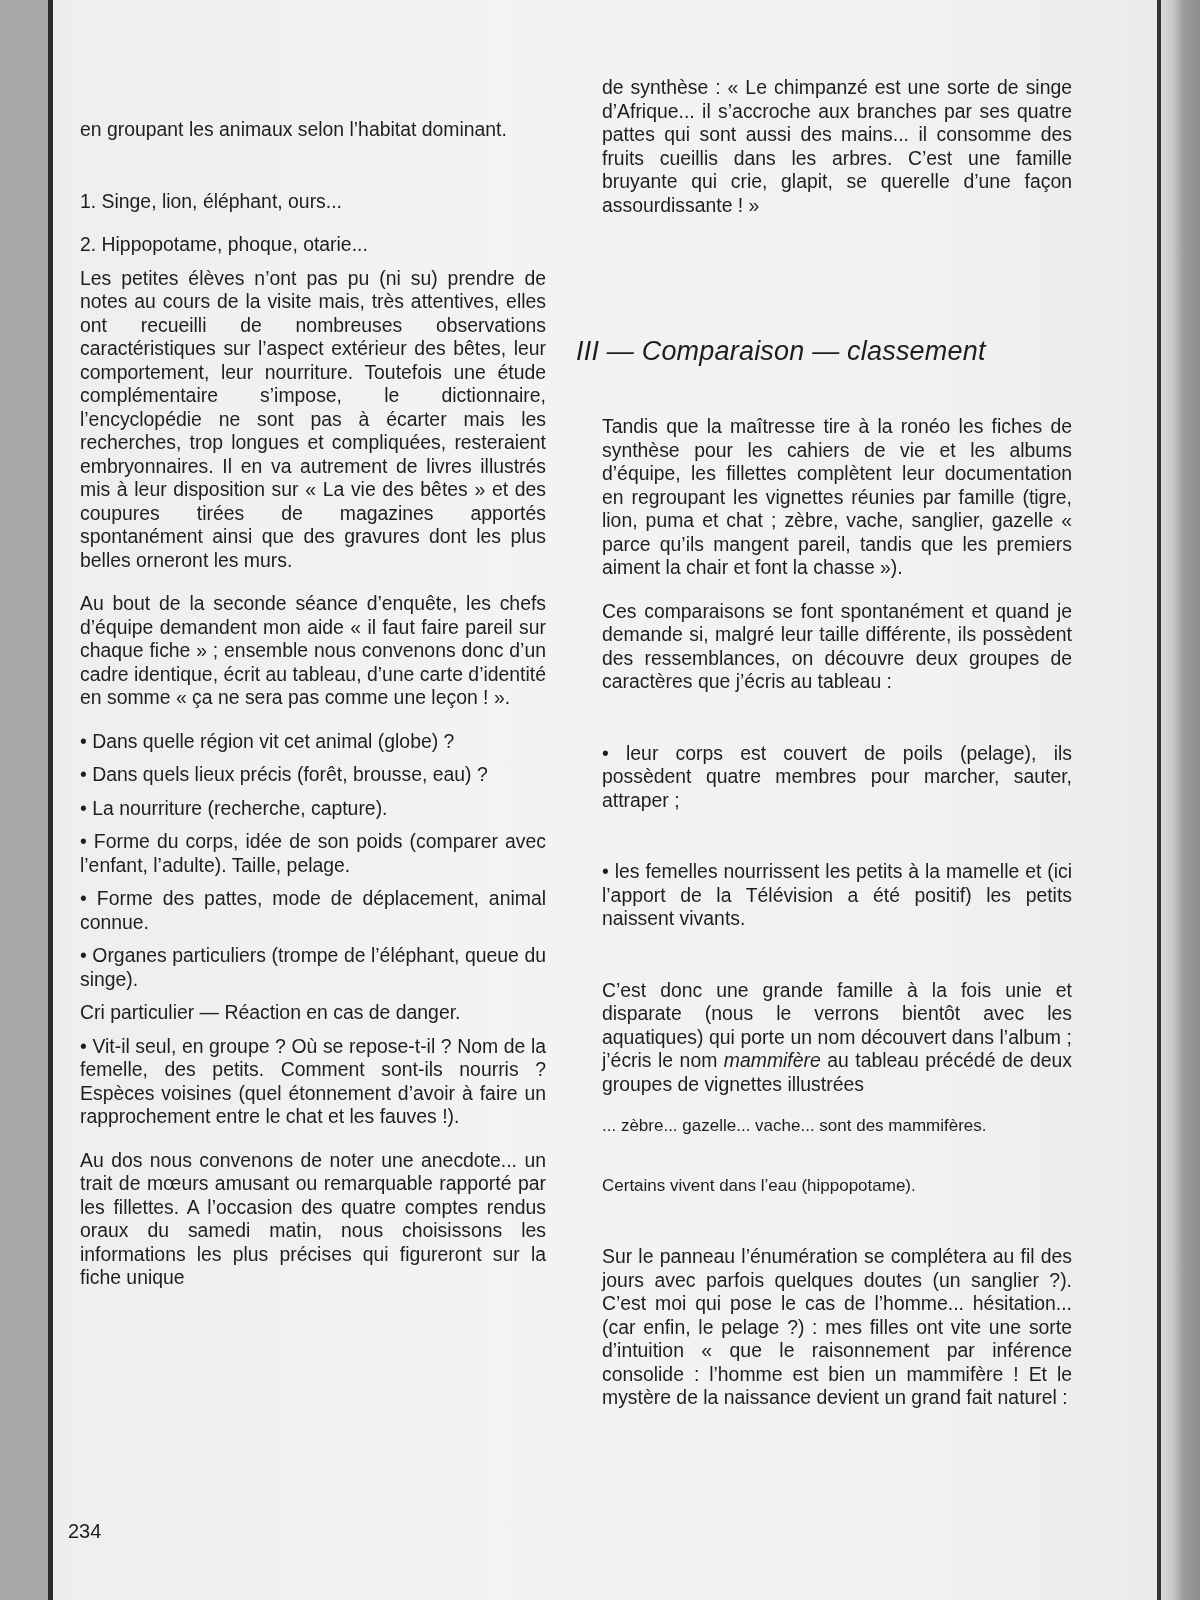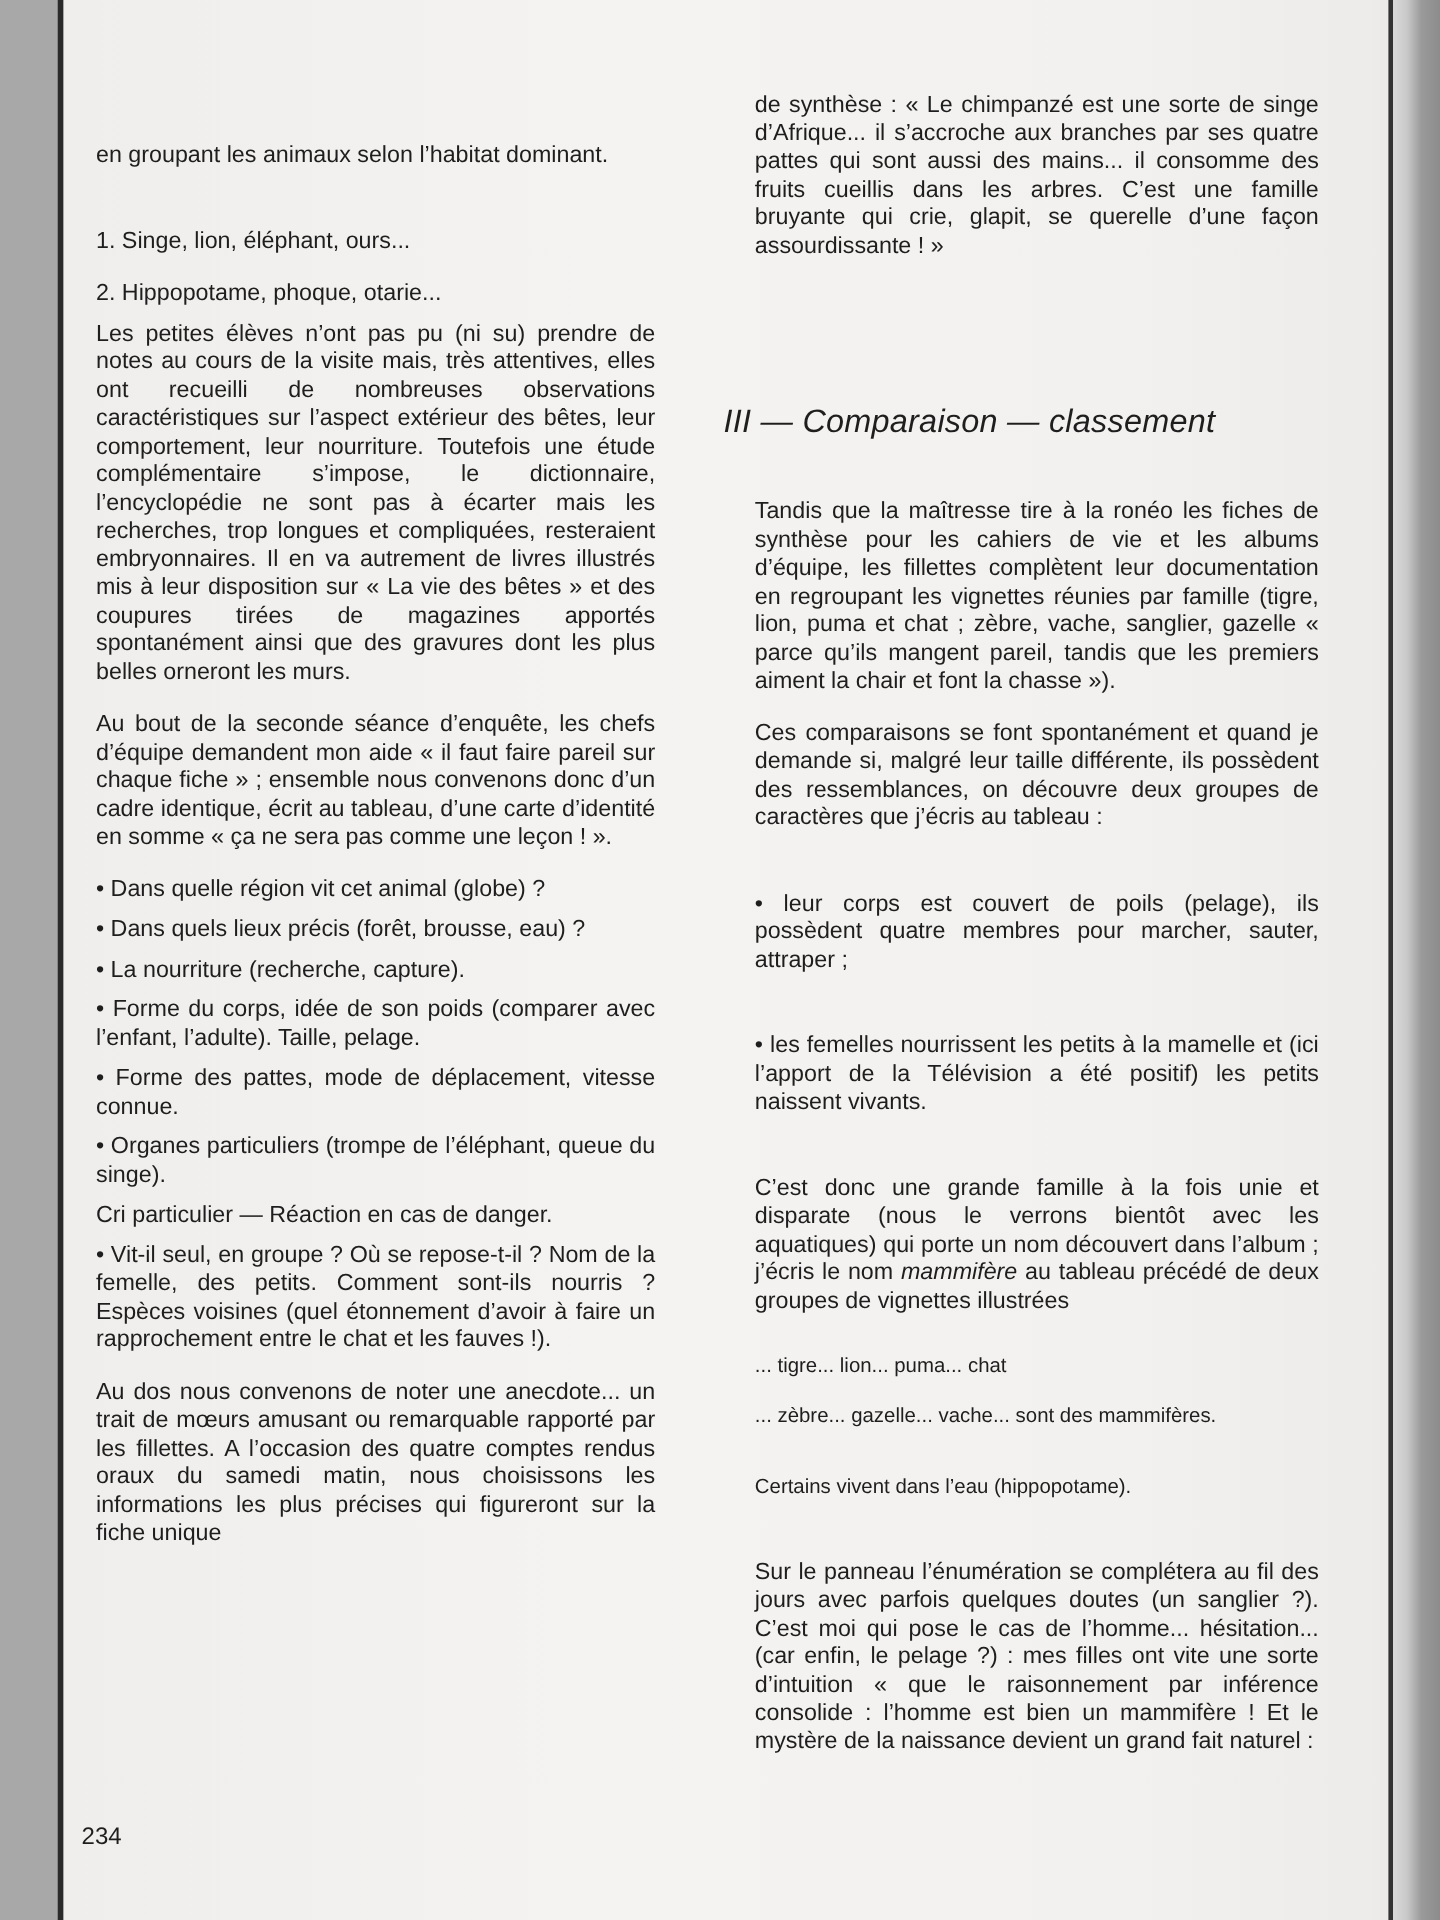--- a/index.html
+++ b/index.html
@@ -28,21 +28,21 @@
   .right-strip {
     position: absolute; left: 1161px; top: 0; width: 39px; height: 1600px;
     background: linear-gradient(90deg, #dadada 0%, #c8c8c8 30%, #9a9a9a 60%, #8c8c8c 100%);
   }
   .col {
     position: absolute; top: 76px;
     font-size: 19.4px; line-height: 23.5px;
     text-align: justify; hyphens: manual;
   }
   .col-left { left: 80px; width: 466px; margin-top: 42px; }
-  .col-right { left: 629px; width: 470px; }
+  .col-right { left: 602px; width: 470px; }
   p { margin: 0; }
   .gap-s { margin-top: 10px; }
   .gap-m { margin-top: 20px; }
   .gap-l { margin-top: 30px; }
   .gap-xl { margin-top: 48px; }
   .list-num { text-align: left; }
   .section-title {
     font-weight: normal; font-style: italic;
     font-size: 27px; line-height: 32px;
     text-align: left; white-space: nowrap;
@@ -68,34 +68,33 @@
 <div class="col col-left">
   <p>en groupant les animaux selon l’habitat dominant.</p>
   <p class="list-num gap-xl">1. Singe, lion, éléphant, ours...</p>
   <p class="list-num gap-m">2. Hippopotame, phoque, otarie...</p>
   <p class="gap-s">Les petites élèves n’ont pas pu (ni su) prendre de notes au cours de la visite mais, très attentives, elles ont recueilli de nombreuses observations caractéristiques sur l’aspect exté­rieur des bêtes, leur comportement, leur nour­riture. Toutefois une étude complémentaire s’impose, le dictionnaire, l’encyclopédie ne sont pas à écarter mais les recherches, trop longues et compliquées, resteraient embryon­naires. Il en va autrement de livres illustrés mis à leur disposition sur « La vie des bêtes » et des coupures tirées de magazines apportés spontanément ainsi que des gravures dont les plus belles orneront les murs.</p>
   <p class="gap-m">Au bout de la seconde séance d’enquête, les chefs d’équipe demandent mon aide « il faut faire pareil sur chaque fiche » ; ensemble nous convenons donc d’un cadre identique, écrit au tableau, d’une carte d’iden­tité en somme « ça ne sera pas comme une leçon ! ».</p>
   <p class="gap-m">• Dans quelle région vit cet animal (globe) ?</p>
   <p class="gap-s">• Dans quels lieux précis (forêt, brousse, eau) ?</p>
   <p class="gap-s">• La nourriture (recherche, capture).</p>
   <p class="gap-s">• Forme du corps, idée de son poids (comparer avec l’enfant, l’adulte). Taille, pelage.</p>
-  <p class="gap-s">• Forme des pattes, mode de déplacement, vitesse connue.</p>
+  <p class="gap-s">• Forme des pattes, mode de déplacement, animal connue.</p>
   <p class="gap-s">• Organes particuliers (trompe de l’éléphant, queue du singe).</p>
   <p class="gap-s">Cri particulier — Réaction en cas de danger.</p>
   <p class="gap-s">• Vit-il seul, en groupe ? Où se repose-t-il ? Nom de la femelle, des petits. Comment sont-ils nourris ? Espèces voisines (quel étonnement d’avoir à faire un rapprochement entre le chat et les fauves !).</p>
   <p class="gap-m">Au dos nous convenons de noter une anec­dote... un trait de mœurs amusant ou remar­quable rapporté par les fillettes. A l’occasion des quatre comptes rendus oraux du samedi matin, nous choisissons les informations les plus précises qui figureront sur la fiche unique</p>
 </div>
 
 <div class="col col-right">
   <p>de synthèse : « Le chimpanzé est une sorte de singe d’Afrique... il s’accroche aux branches par ses quatre pattes qui sont aussi des mains... il consomme des fruits cueillis dans les arbres. C’est une famille bruyante qui crie, glapit, se querelle d’une façon assourdissante ! »</p>
   <h2 class="section-title">III — Comparaison — classement</h2>
   <p style="margin-top:48px">Tandis que la maîtresse tire à la ronéo les fiches de synthèse pour les cahiers de vie et les albums d’équipe, les fillettes complètent leur documentation en regroupant les vignettes réunies par famille (tigre, lion, puma et chat ; zèbre, vache, sanglier, gazelle « parce qu’ils mangent pareil, tandis que les premiers aiment la chair et font la chasse »).</p>
   <p class="gap-m">Ces comparaisons se font spontanément et quand je demande si, malgré leur taille diffé­rente, ils possèdent des ressemblances, on découvre deux groupes de caractères que j’écris au tableau :</p>
   <p class="gap-xl">• leur corps est couvert de poils (pelage), ils possèdent quatre membres pour marcher, sauter, attraper ;</p>
   <p class="gap-xl">• les femelles nourrissent les petits à la mamelle et (ici l’apport de la Télévision a été positif) les petits naissent vivants.</p>
   <p class="gap-xl"><span>C’est donc une grande famille à la fois unie et disparate (nous le verrons bientôt avec les aquatiques) qui porte un nom découvert dans l’album ; j’écris le nom </span><em>mammifère</em><span> au tableau précédé de deux groupes de vignettes illustrées</span></p>
-  <p class="small gap-l">... tigre... lion... puma... chat</p>
   <p class="small" style="margin-top:18px">... zèbre... gazelle... vache... sont des mammifères.</p>
   <p class="small" style="margin-top:36px">Certains vivent dans l’eau (hippopotame).</p>
   <p class="gap-xl">Sur le panneau l’énumération se complétera au fil des jours avec parfois quelques doutes (un sanglier ?). C’est moi qui pose le cas de l’homme... hésitation... (car enfin, le pelage ?) : mes filles ont vite une sorte d’intuition « que le raisonnement par inférence consolide : l’homme est bien un mammifère ! Et le mystère de la naissance devient un grand fait naturel :</p>
 </div>
 
 <div class="page-number">234</div>
 
 </body></html>

